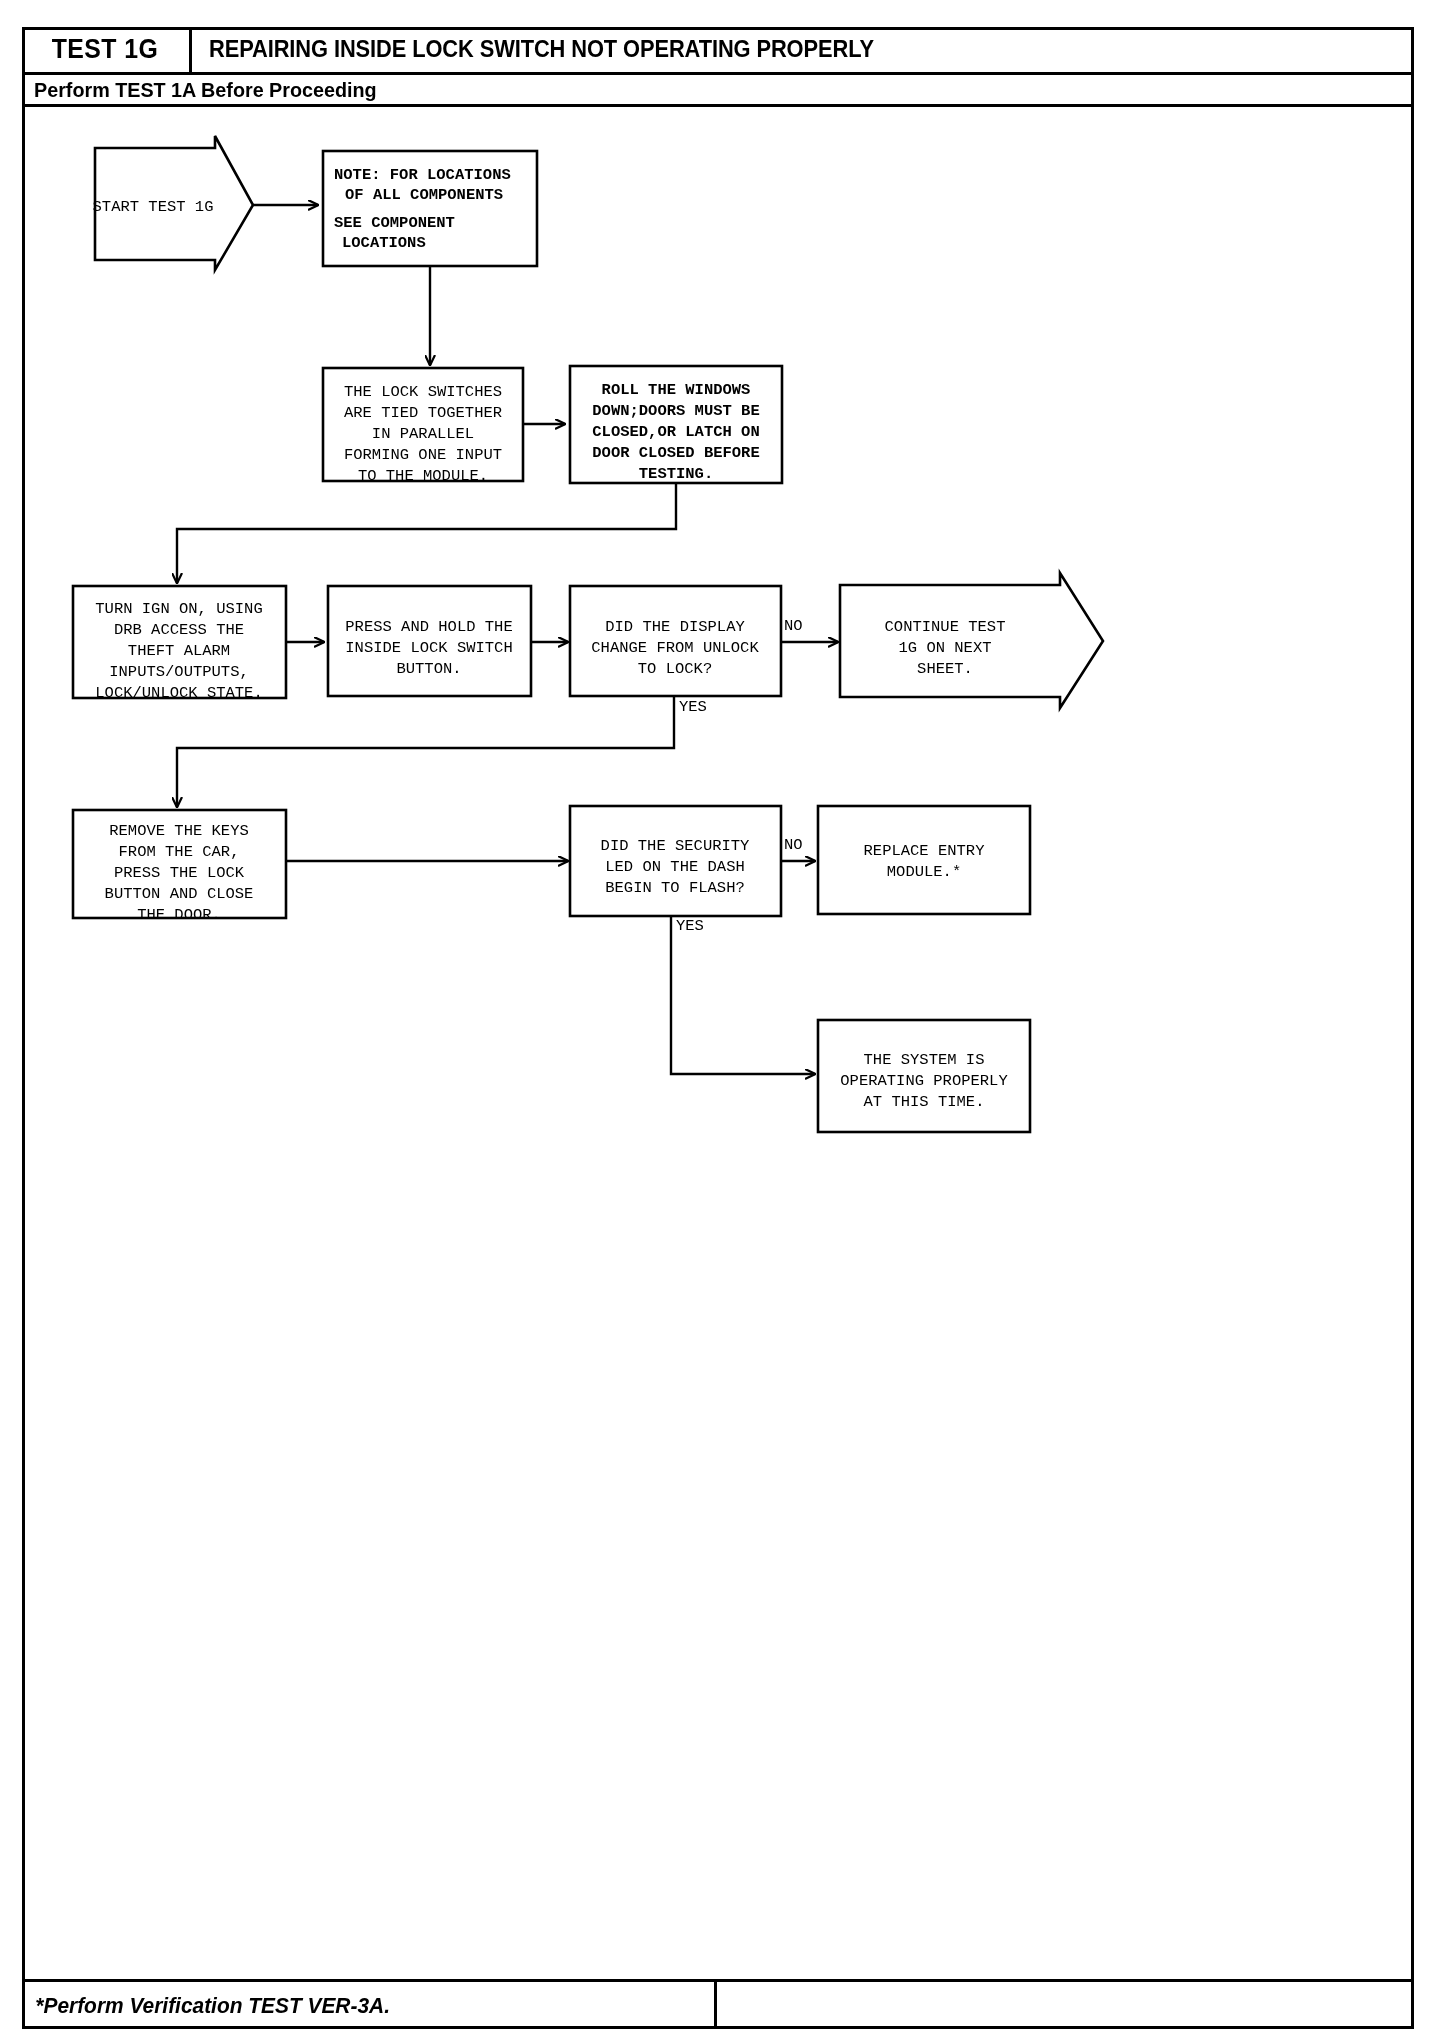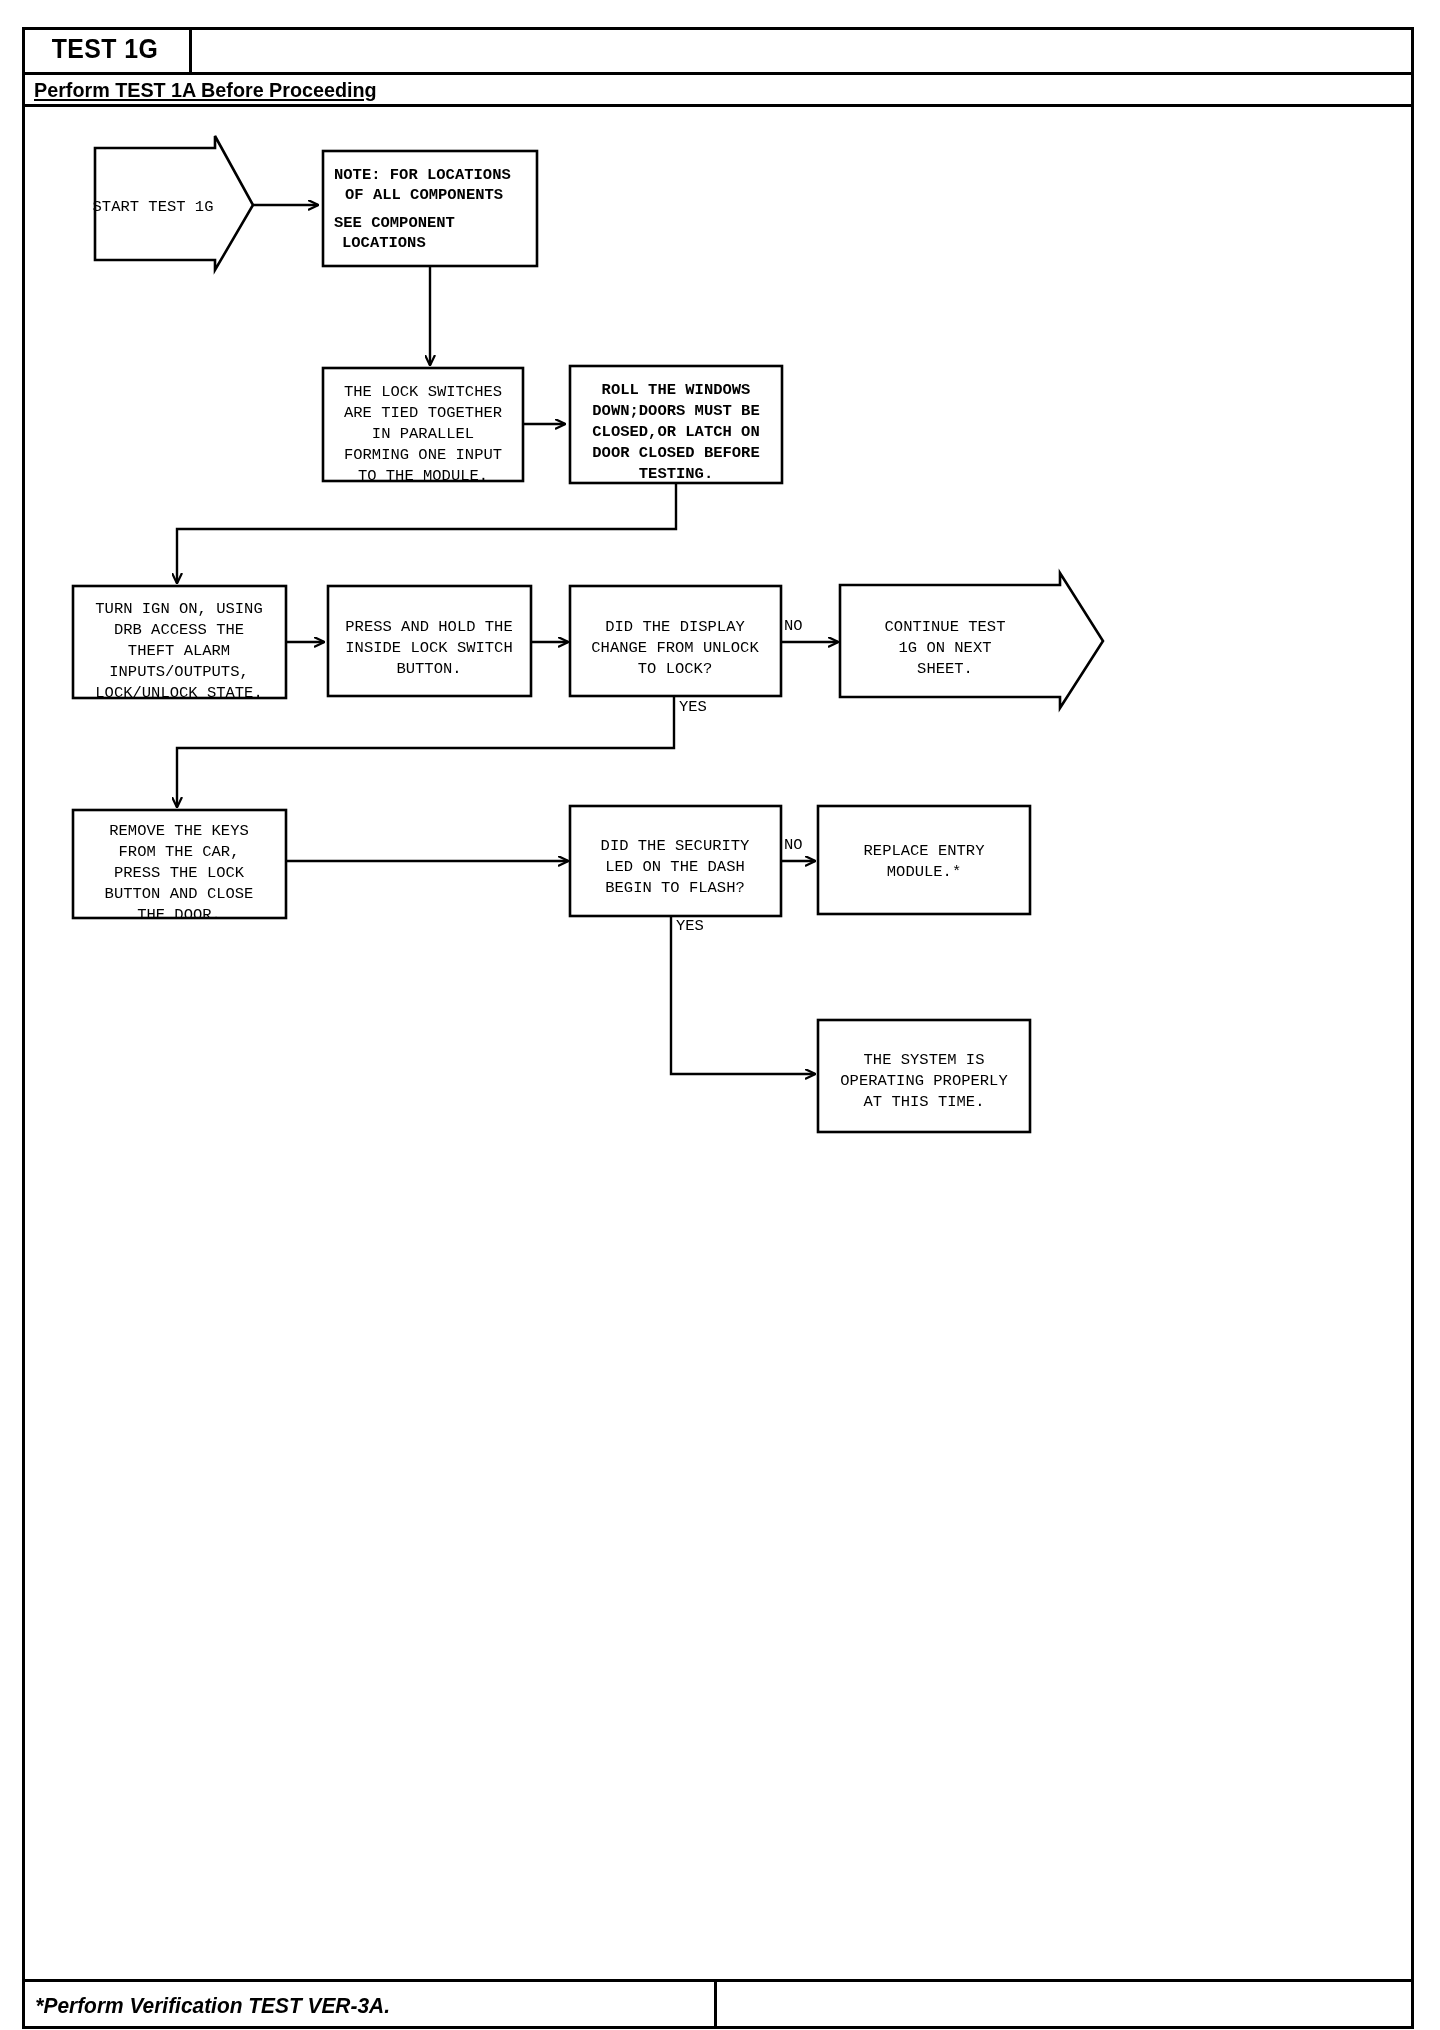--- a/index.html
+++ b/index.html
@@ -81,21 +81,20 @@
     position: absolute;
     left: 22px;
     top: 58px;
     width: 1392px;
     height: 32px;
     box-sizing: border-box;
     border-bottom: 3px solid #000;
     display: flex;
     align-items: center;
     padding-left: 12px;
-    text-decoration: underline;
   }
   .subtitle-text {
     font-size: 21px;
     font-weight: bold;
     color: #000;
     transform: scaleX(0.94);
     transform-origin: left center;
   }
 
   
@@ -173,20 +172,23 @@
 </head>
 <body>
 
 <div id="page">
 
   <div class="page-frame"></div>
 
   <div class="header-band">
     <div class="test-id-cell">
       <span class="test-id-text">TEST 1G</span>
+    </div>
+    <div class="header-title-cell">
+      <span class="header-title-text">REPAIRING INSIDE LOCK SWITCH NOT OPERATING PROPERLY</span>
     </div>
   </div>
 
   <div class="subtitle-band">
     <span class="subtitle-text">Perform TEST 1A Before Proceeding</span>
   </div>
 
   <svg id="flow" viewBox="0 0 1440 2030">
     <defs>
       <marker id="ah" markerWidth="11" markerHeight="11" refX="10" refY="5.5" orient="auto" markerUnits="userSpaceOnUse">

